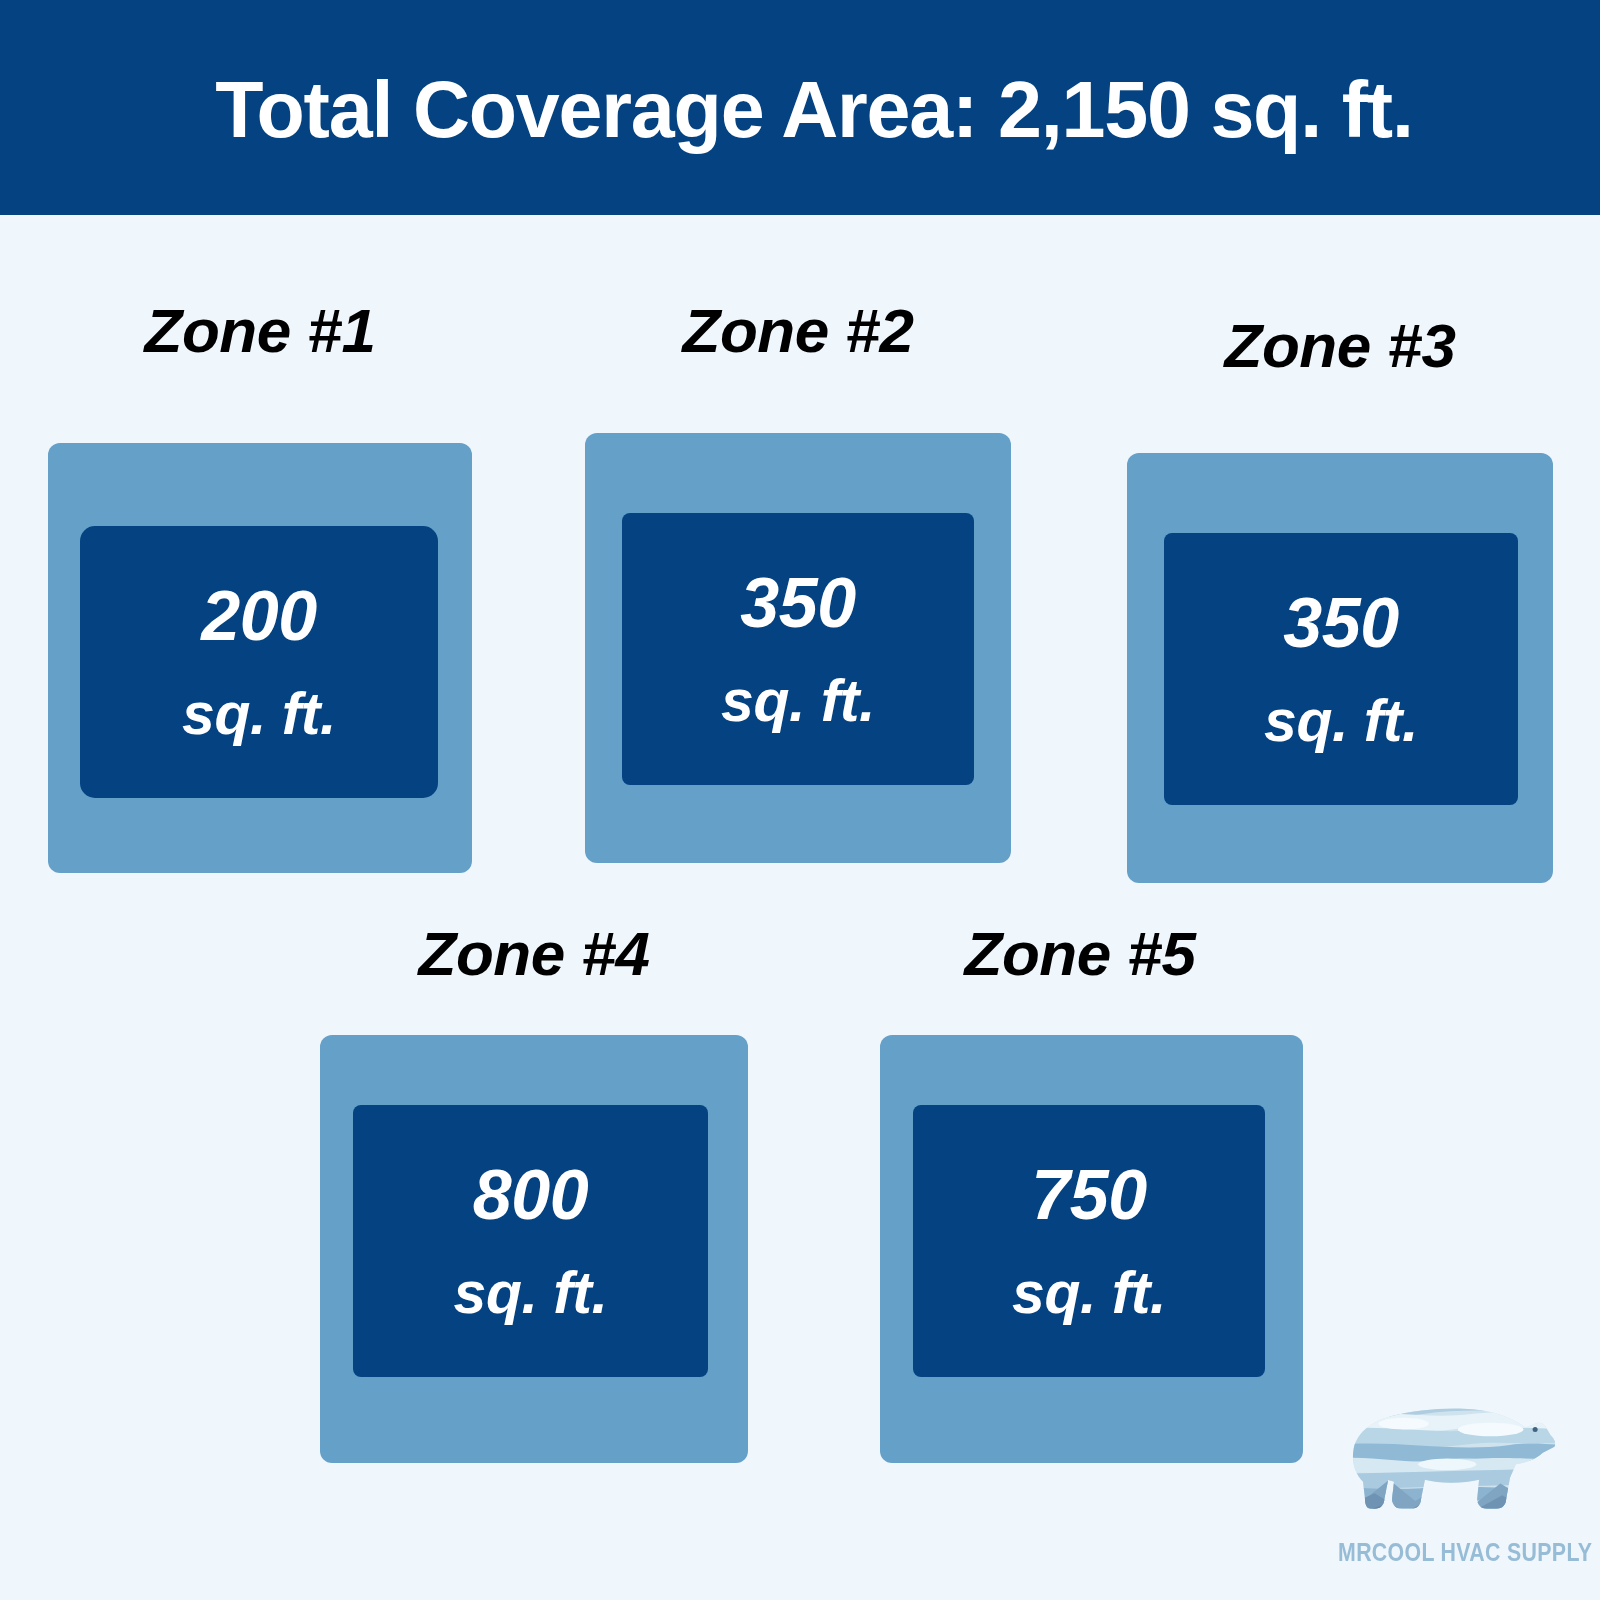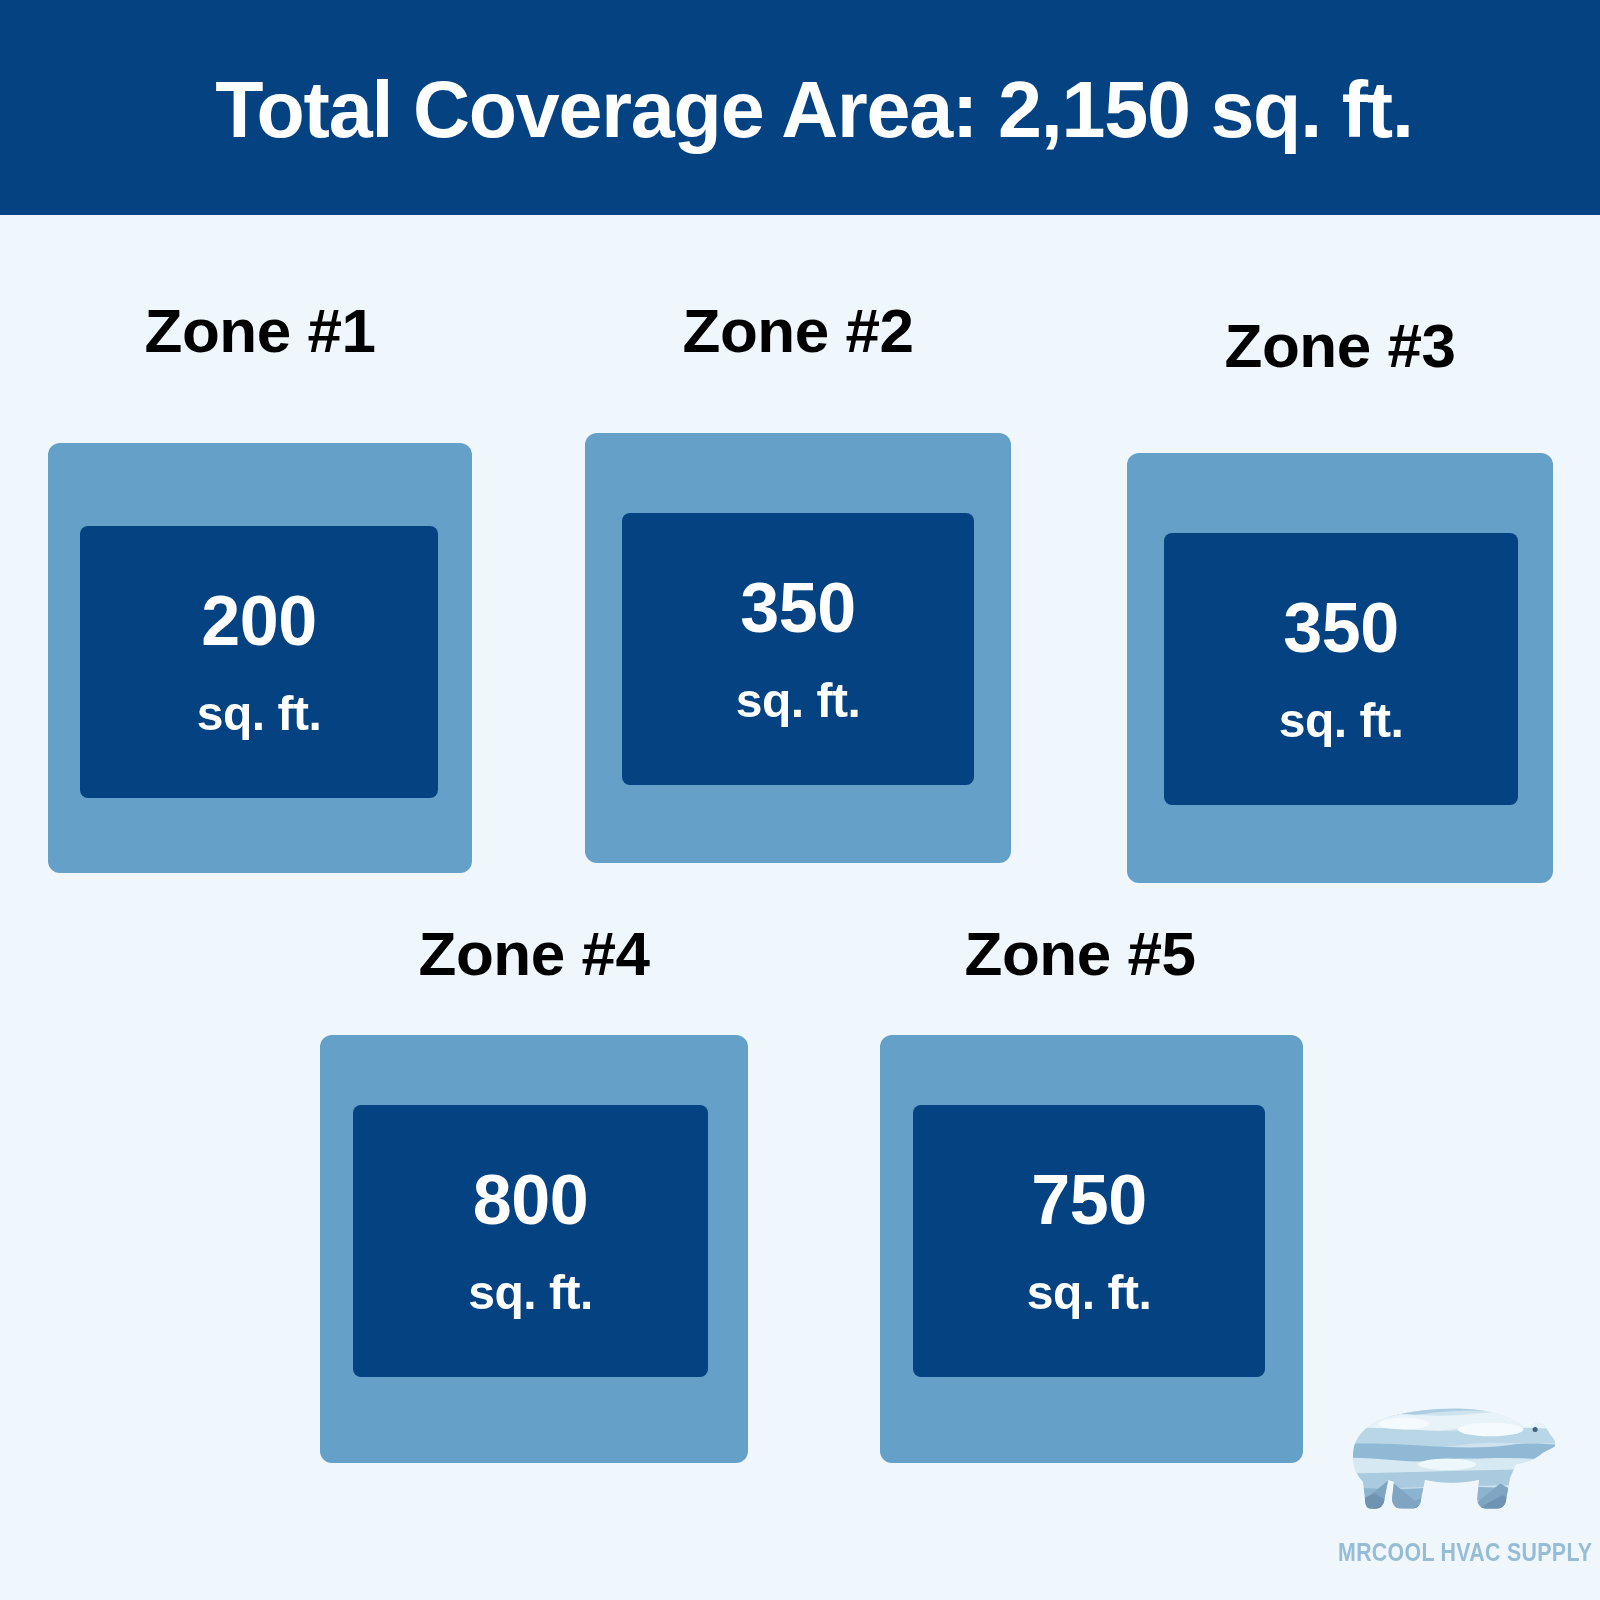--- a/index.html
+++ b/index.html
@@ -25,21 +25,21 @@
     letter-spacing:-1.2px;
     line-height:1;
     white-space:nowrap;
     text-align:center;
     padding-top:4px;
   }
 
   
   .zones-area { position:absolute; left:0; top:215px; width:1600px; height:1385px; }
 
-  .zone { position:absolute; }
+  .zone { position:absolute;font-style:italic; }
 
   .zone-label {
     position:absolute;
     left:0; width:100%;
     top:0;
     text-align:center;
     color:#000000;
     font-weight:bold;
     font-size:62px;
     line-height:1;
@@ -66,21 +66,21 @@
   .zone-value {
     color:#ffffff;
     font-weight:bold;
     font-size:70px;
     line-height:1;
     letter-spacing:-0.5px;
   }
   .zone-unit {
     color:#ffffff;
     font-weight:bold;
-    font-size:48px;
+    font-size:59px;
     line-height:1;
     letter-spacing:-0.5px;
     margin-top:34px;
   }
 
   
   .logo-wrap {
     position:absolute;
     left:1315px; top:1385px;
     width:270px; height:205px;
@@ -105,21 +105,21 @@
 
   <div class="header-band">
     <div class="header-title">Total Coverage Area: 2,150 sq. ft.</div>
   </div>
 
   <div class="zones-area">
 
     <div class="zone" style="left:48px; top:85px; width:424px; height:573px;">
       <div class="zone-label">Zone #1</div>
       <div class="outer-box" style="left:0; top:143px; width:424px; height:430px;">
-        <div class="inner-box" style="left:32px; top:83px; width:358px; height:272px;">
+        <div class="inner-box" style="left:32px; top:83px; width:358px; height:272px;border-radius:15px;">
           <div class="zone-value">200</div>
           <div class="zone-unit">sq. ft.</div>
         </div>
       </div>
     </div>
 
     <div class="zone" style="left:585px; top:85px; width:426px; height:563px;">
       <div class="zone-label">Zone #2</div>
       <div class="outer-box" style="left:0; top:133px; width:426px; height:430px;">
         <div class="inner-box" style="left:37px; top:80px; width:352px; height:272px;">

